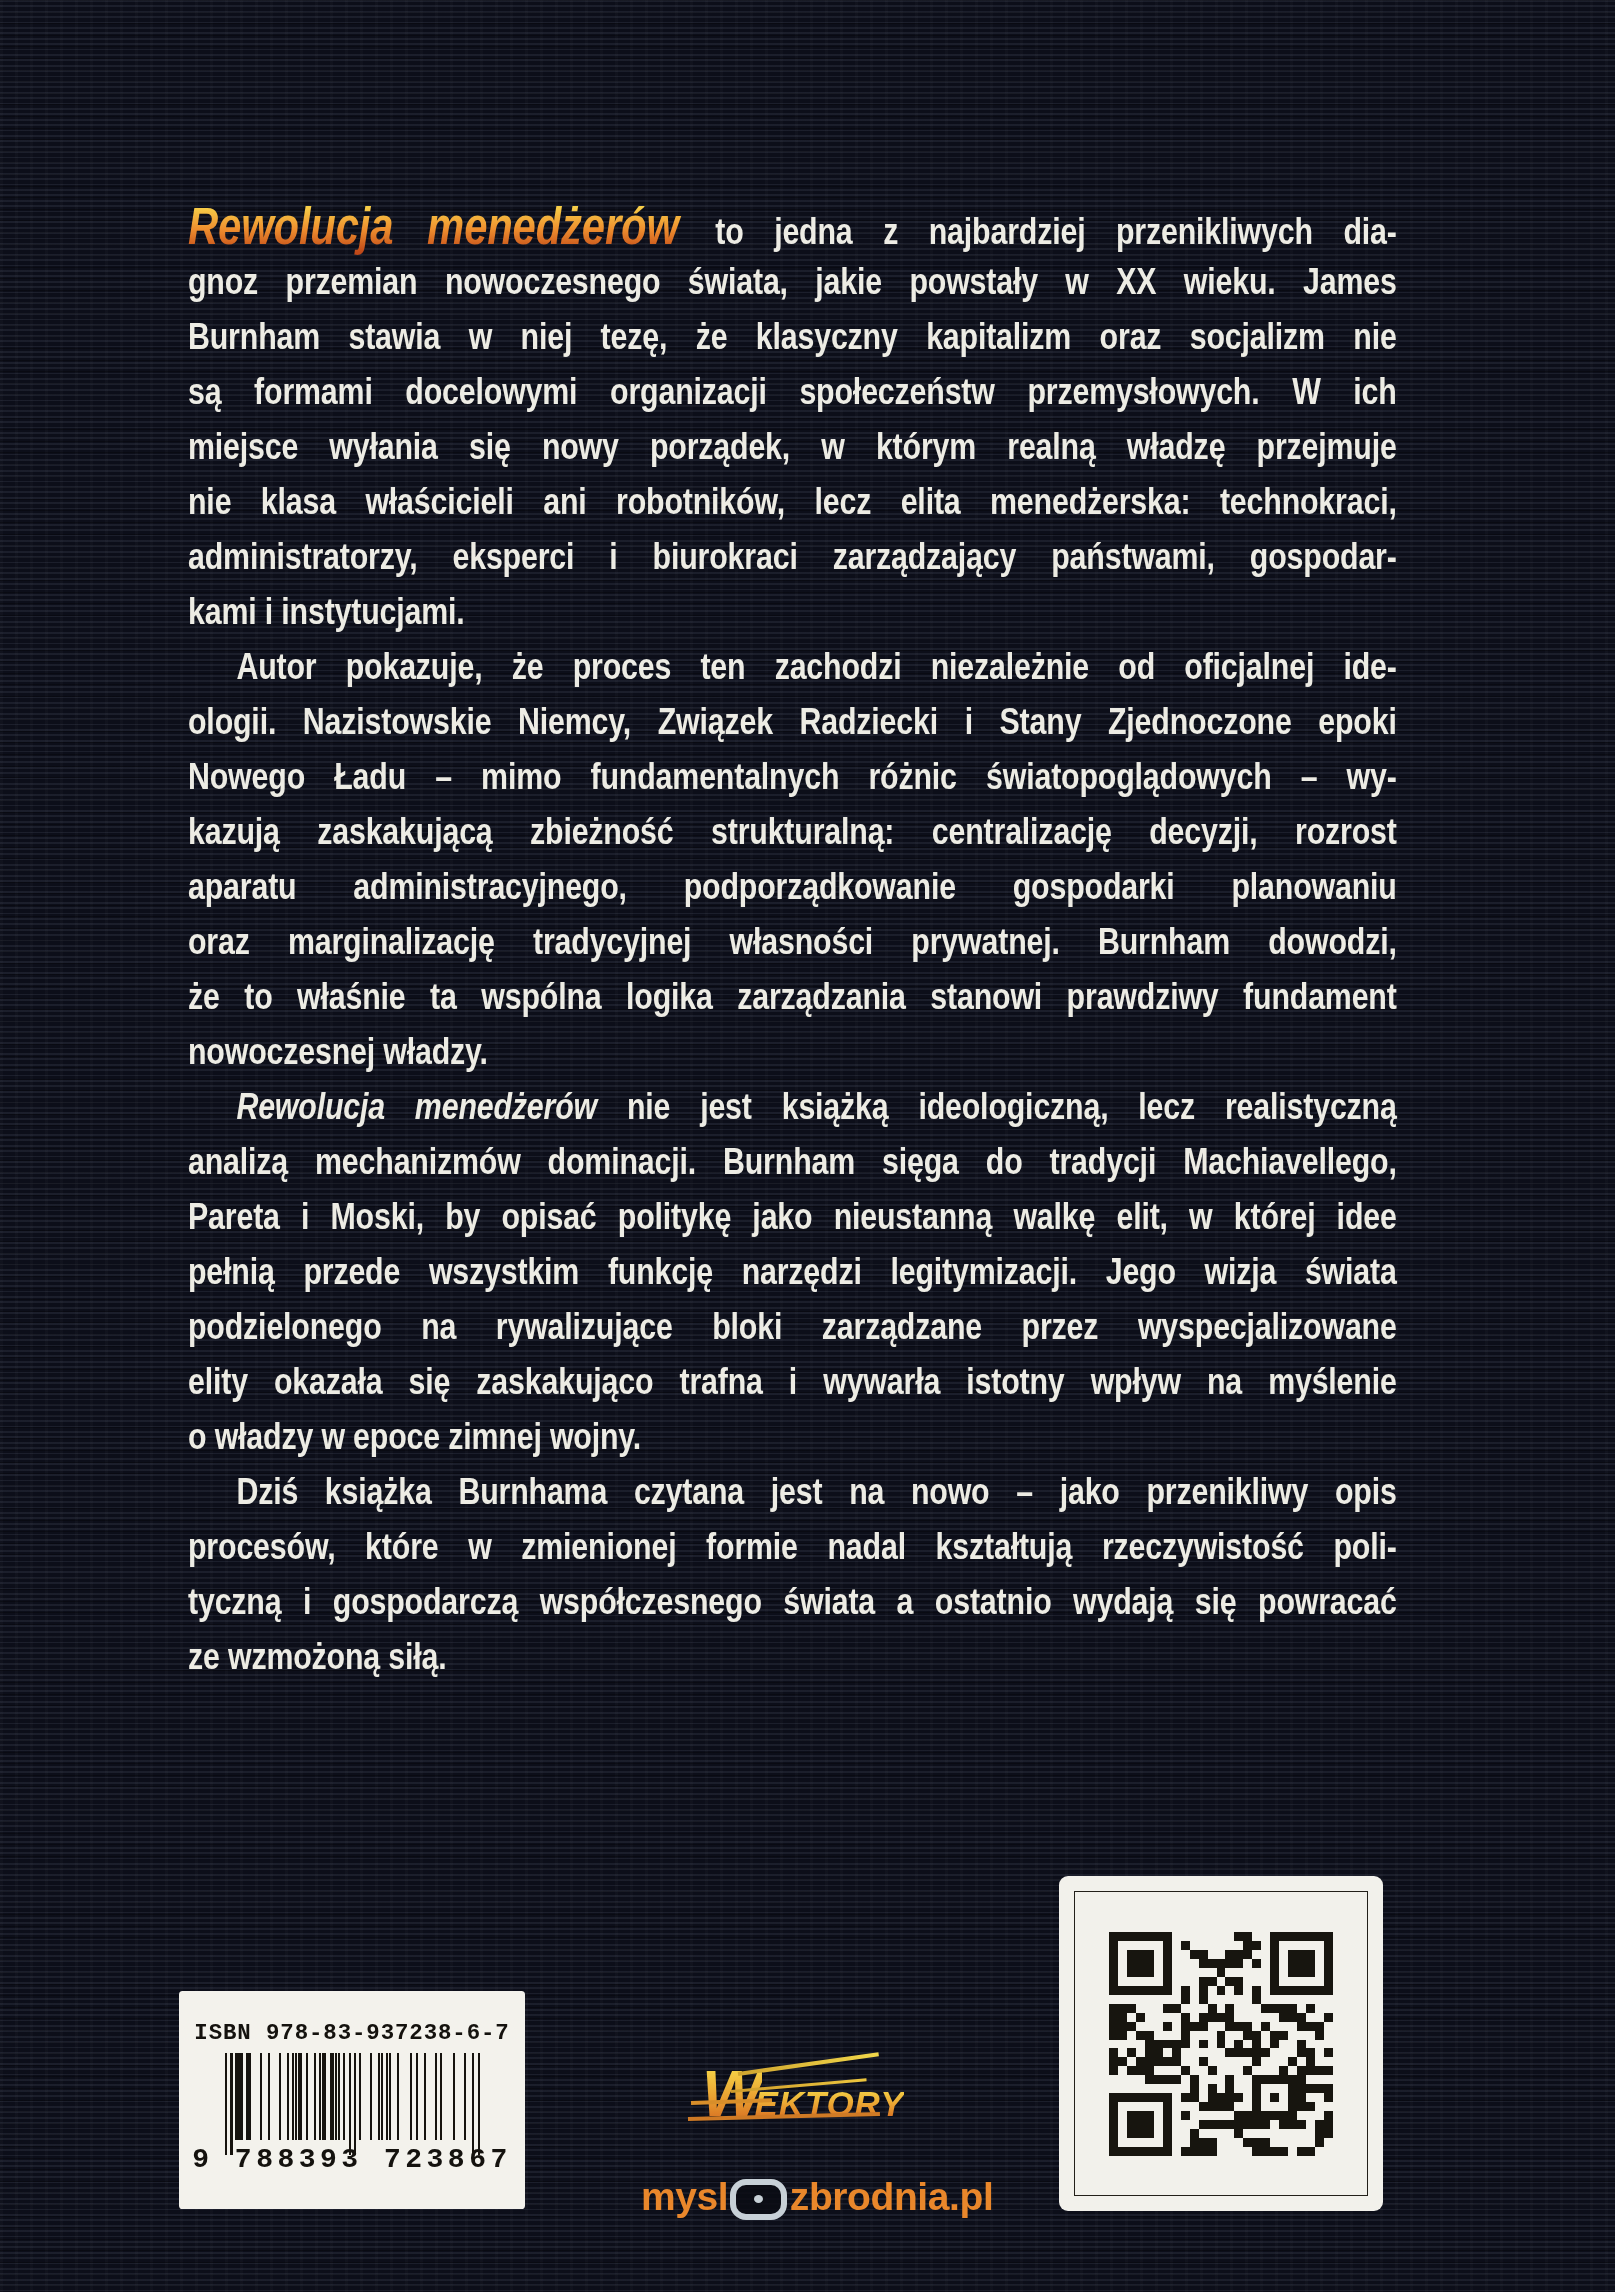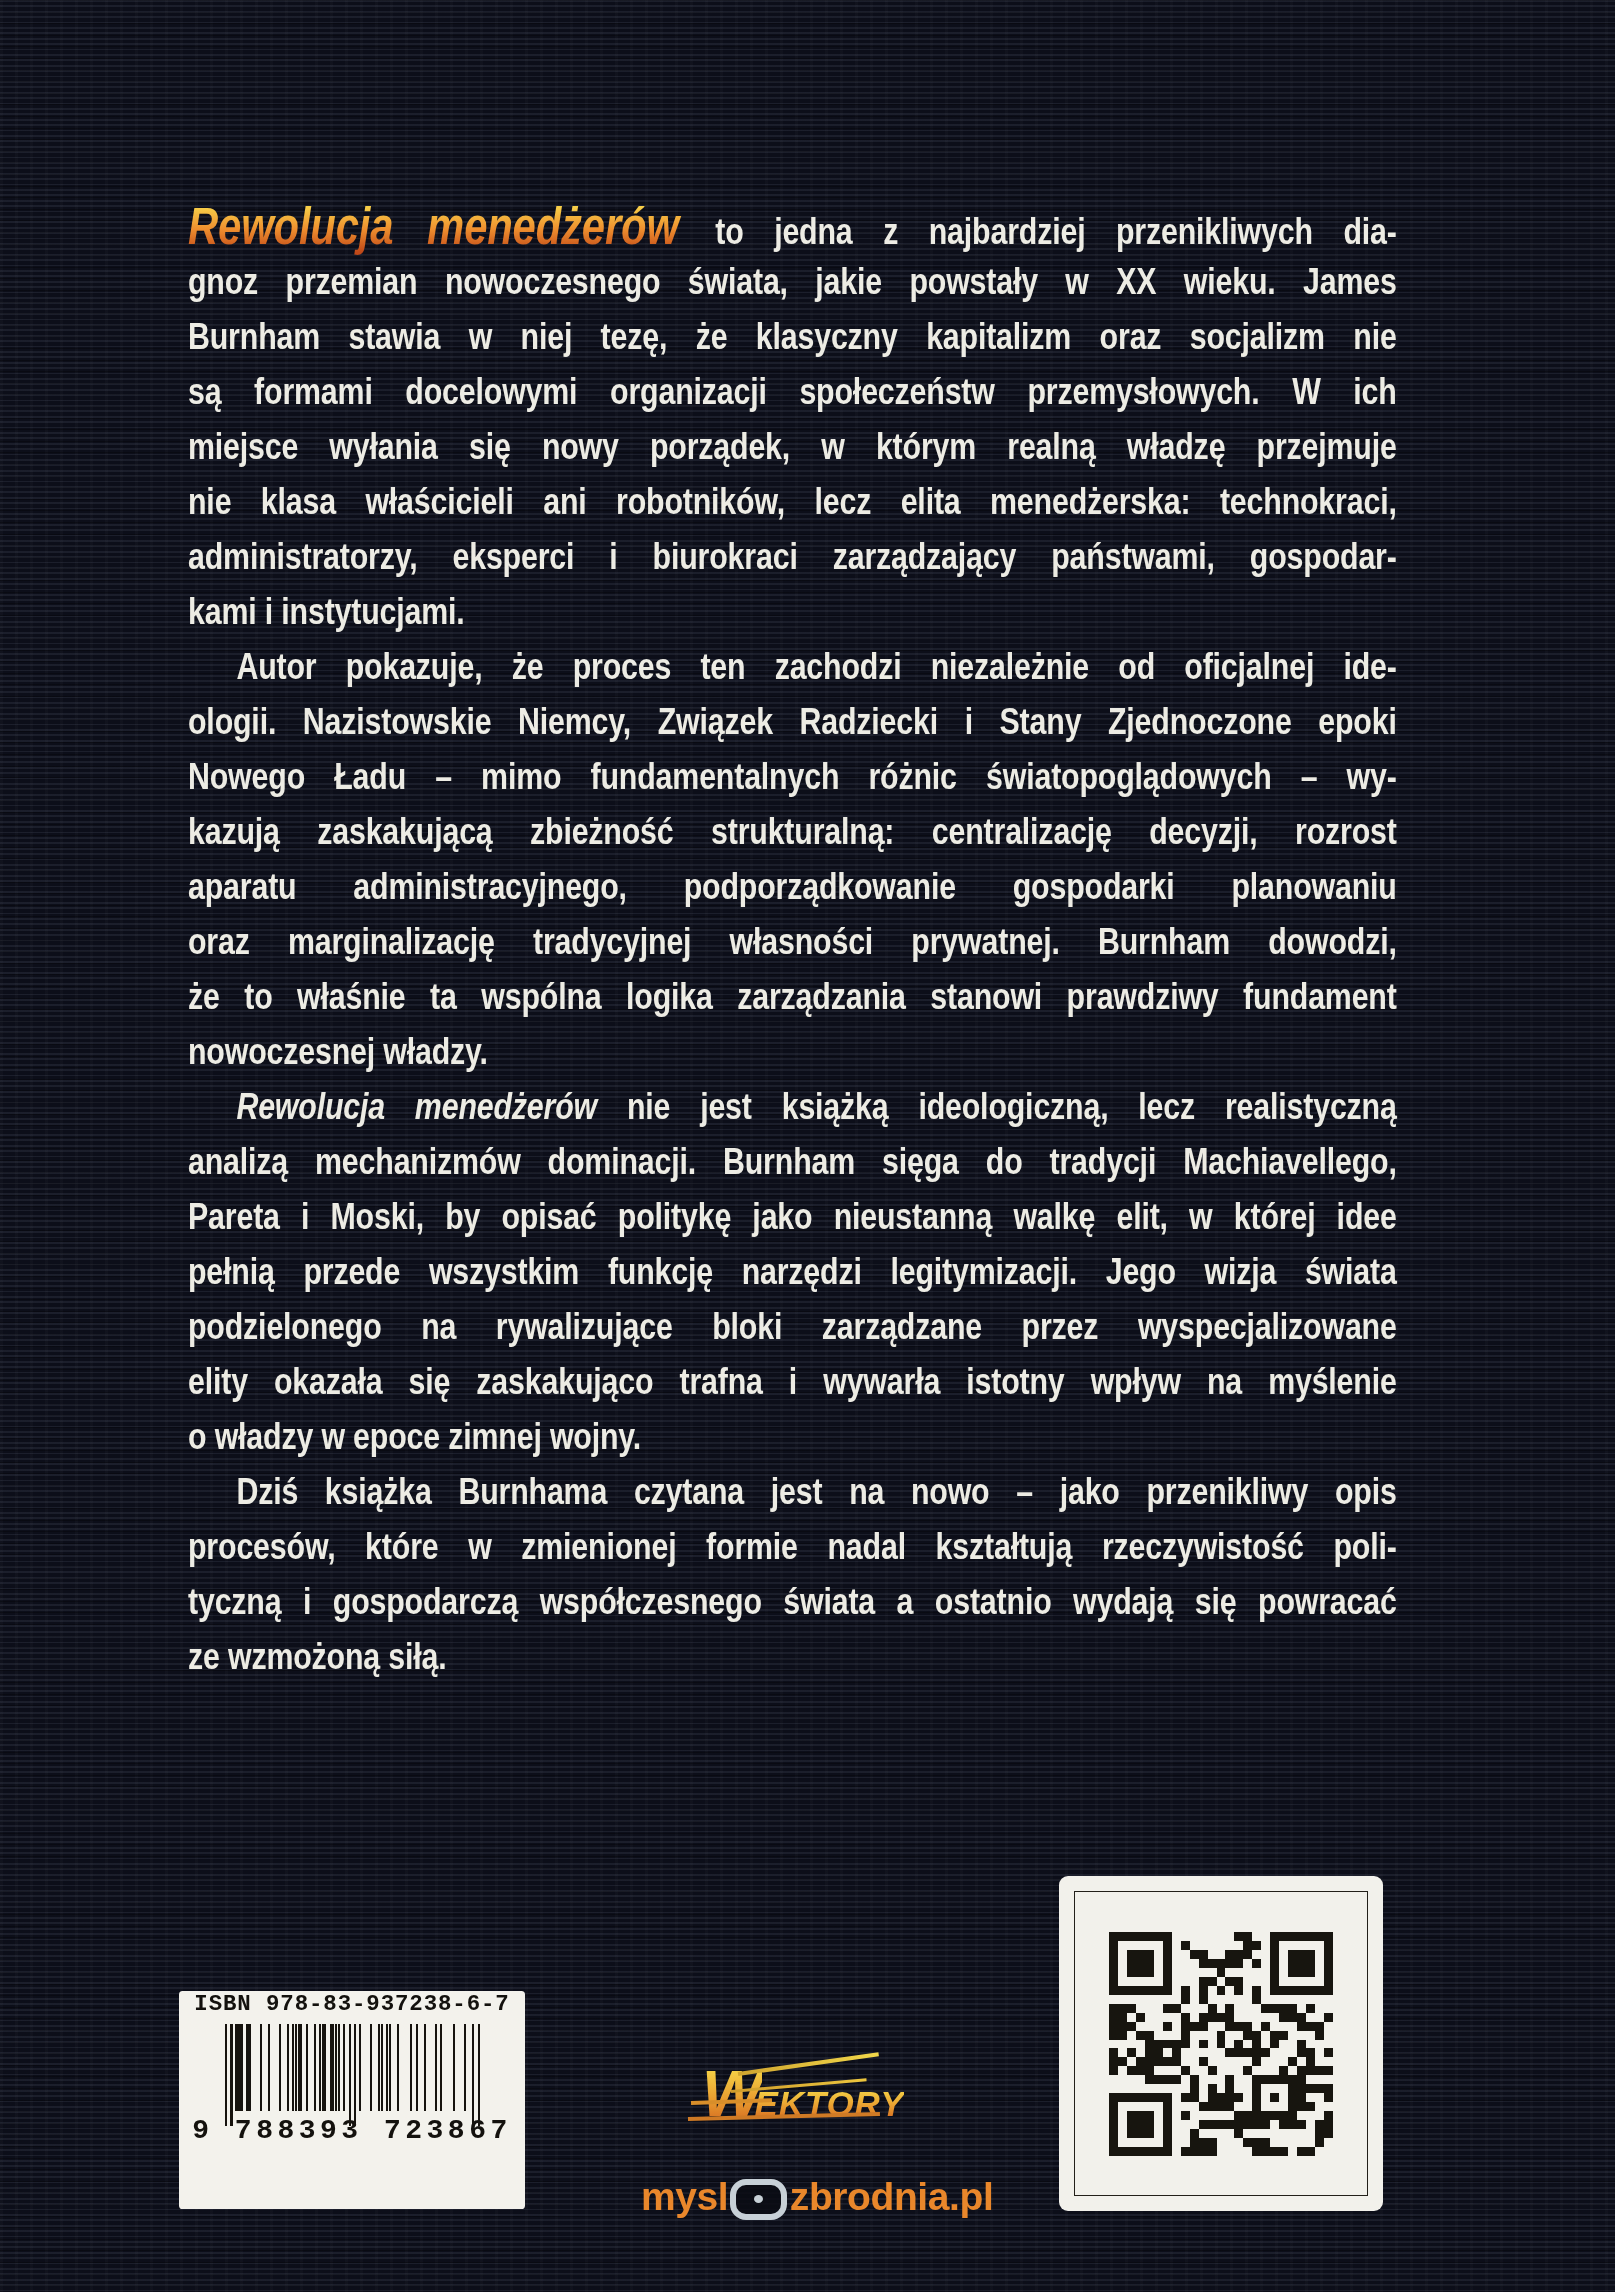--- a/index.html
+++ b/index.html
@@ -32,21 +32,21 @@
     -webkit-background-clip:text;background-clip:text;-webkit-text-fill-color:transparent;
   }
   .run-i{font-style:italic;}
 
   
   .barcode-box{
     position:absolute;left:179px;top:1991px;width:346px;height:218px;
     background:#f3f2ec;border-radius:3.6px;color:#14120e;
   }
   .isbn-label{
-    text-align:center;
+    margin-top:29px;text-align:center;
     font-family:"Liberation Mono",monospace;font-weight:bold;font-size:22.4px;letter-spacing:0.9px;
   }
   .bars{position:relative;width:255px;height:87px;margin:7.2px auto 0;}
   .bar{position:absolute;top:0;width:2.7px;height:87px;background:#16130e;}
   .bar.guard{height:102px;}
   .barcode-number{
     text-align:center;margin-top:4px;
     font-family:"Liberation Mono",monospace;font-weight:bold;font-size:28px;letter-spacing:4.5px;
   }
 

